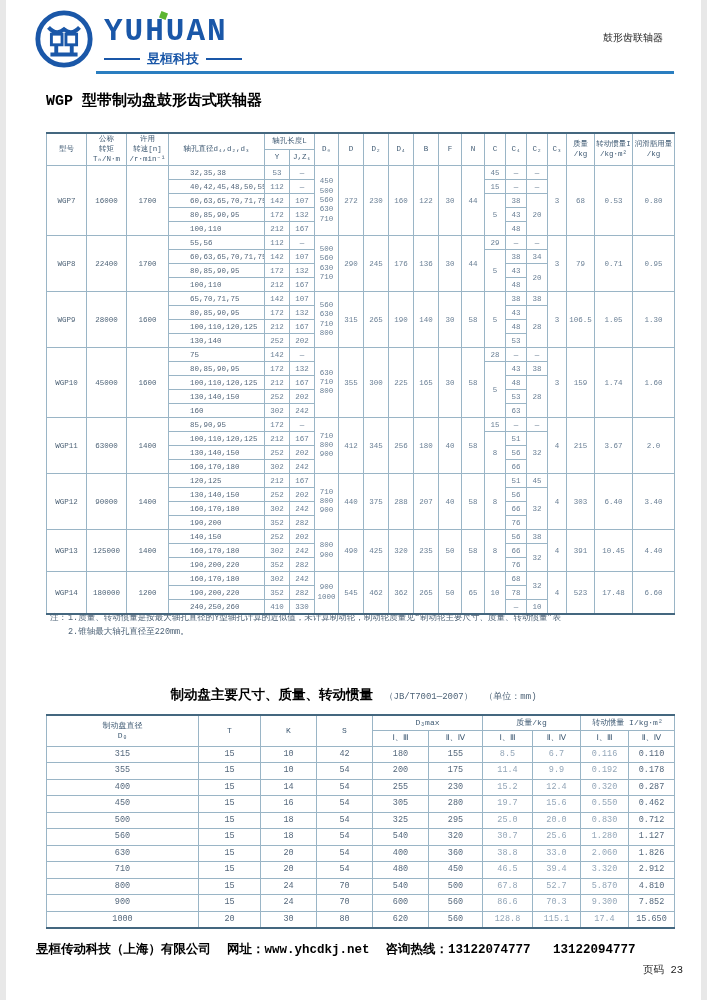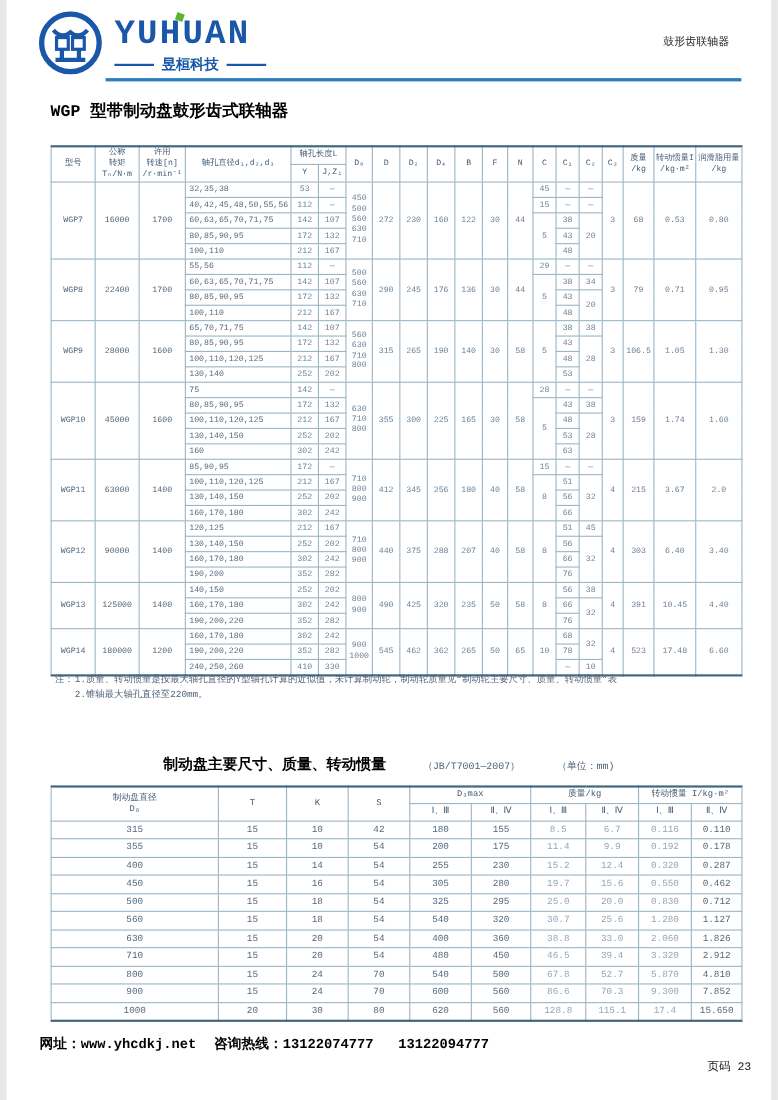--- a/index.html
+++ b/index.html
@@ -15,30 +15,30 @@
   .hdr-right{position:absolute;right:38px;top:31px;font-size:10px;color:#222;margin-left:46px;}
   .hdr-rule{position:absolute;left:90px;top:71px;width:578px;height:3px;background:#2a7ec0;}
   .page-title{position:absolute;left:40px;top:91px;font-size:15px;font-weight:bold;color:#000;}
   
   table{border-collapse:collapse;table-layout:fixed;}
   .t1{position:absolute;left:40px;top:132px;width:628px;border-top:2px solid #44677f;border-bottom:2px solid #44677f;}
   .t1 th,.t1 td{border:1px solid #9ab5c6;text-align:center;vertical-align:middle;overflow:hidden;}
   .t1 thead th{font-size:7.5px;font-weight:normal;color:#3f5a73;padding:1px 0;line-height:1.3;}
   .t1 thead th span{display:block;}
   .t1 tbody td{font-size:7.5px;color:#6b8096;height:13px;line-height:1.1;padding:0;}
-  .t1 td.bore{text-align:left;padding-left:3px;color:#55687c;margin-top:40px;}
+  .t1 td.bore{text-align:left;padding-left:21px;color:#55687c;margin-top:40px;}
   .t1 td.model,.t1 td.tq{color:#4f6478;}
   .t1 td.d0{line-height:1.25;}
   
   .notes{position:absolute;left:44px;top:612px;display:flex;font-size:8.5px;color:#4f6478;line-height:1.6;}
   .notes .pfx{flex:0 0 18px;}
   
   .t2-title{position:absolute;left:0;top:686px;width:100%;text-align:center;}
   .t2-title .big{font-size:13.5px;font-weight:bold;color:#000;}
-  .t2-title .small{font-size:9px;color:#4f6478;margin-left:24px;}
+  .t2-title .small{font-size:9px;color:#4f6478;margin-left:2px;}
   .t2{position:absolute;left:40px;top:714px;width:628px;border-top:2px solid #44677f;border-bottom:2px solid #44677f;}
   .t2 th,.t2 td{border:1px solid #9ab5c6;text-align:center;vertical-align:middle;}
   .t2 thead th{font-size:8px;font-weight:normal;color:#3f5a73;padding:2px 0;line-height:1.3;}
   .t2 thead th span{display:block;}
   .t2 tbody td{font-size:8.5px;color:#55687c;height:15.5px;line-height:1.1;padding:0;}
   .t2 tbody td.lt{color:#93a6b8;}
   
   .footer{position:absolute;left:30px;top:941px;font-size:12.5px;font-weight:bold;color:#000;display:flex;gap:16px;white-space:nowrap;}
   .pageno{position:absolute;right:18px;top:963px;font-size:10.5px;color:#222;}
 </style>
@@ -652,18 +652,19 @@
           <td>560</td>
           <td class="lt">128.8</td>
           <td class="lt">115.1</td>
           <td class="lt">17.4</td>
           <td>15.650</td>
         </tr>
       </tbody>
   </table>
 
   <div class="footer">
+    <span>昱桓传动科技（上海）有限公司</span>
     <span><span>网址：</span><span>www.yhcdkj.net</span></span>
     <span><span>咨询热线：</span><span>13122074777</span>&nbsp;&nbsp;&nbsp;<span>13122094777</span></span>
   </div>
   <div class="pageno">页码 23</div>
 
 </div>
 
 </body></html>

